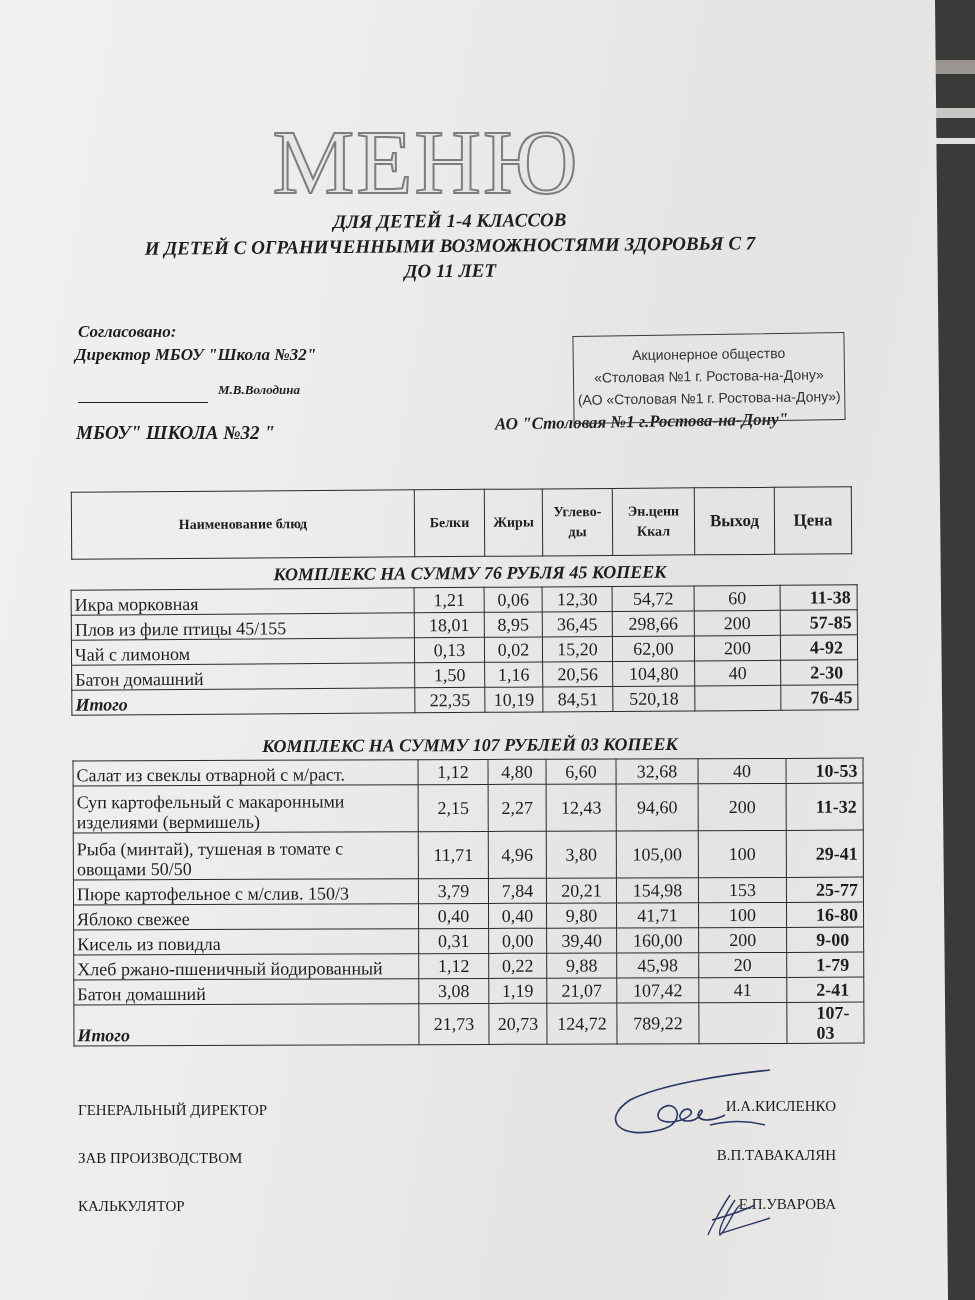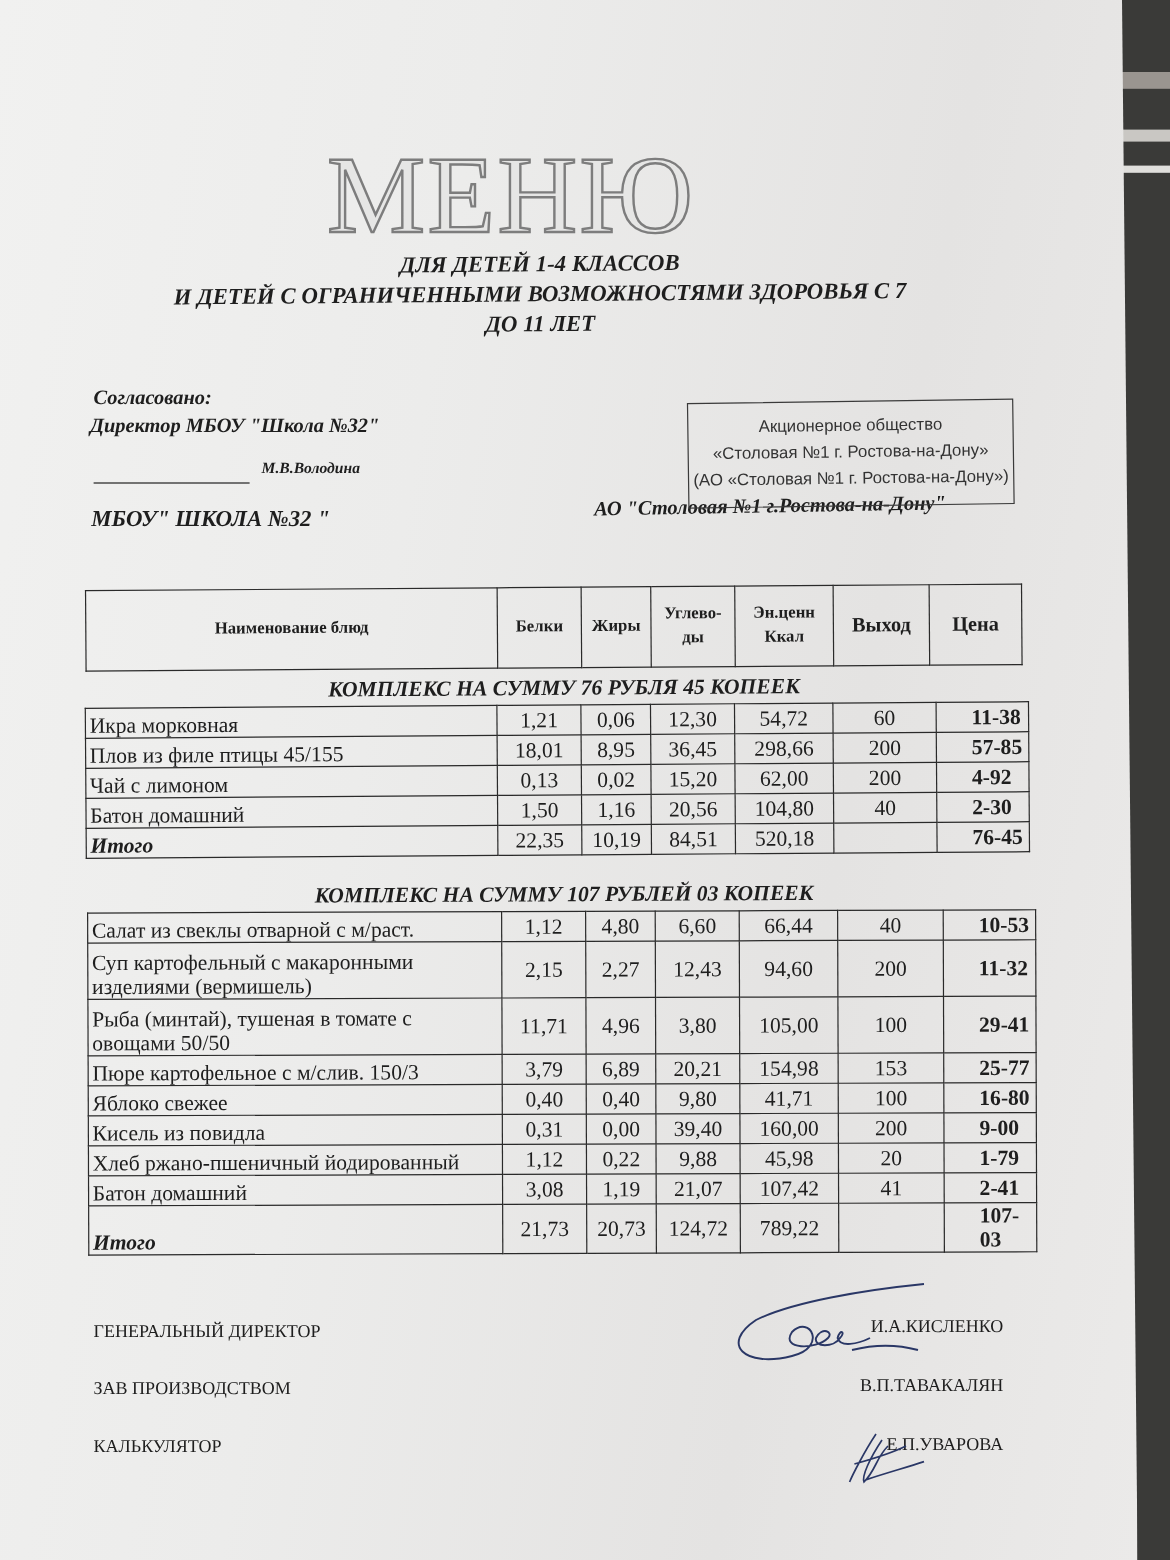--- a/index.html
+++ b/index.html
@@ -200,21 +200,21 @@
         <col style="width:82px">
         <col style="width:88px">
         <col style="width:77px">
       </colgroup>
     <tbody>
         <tr>
       <td class="name">Салат из свеклы отварной с м/раст.</td>
       <td class="num">1,12</td>
       <td class="num">4,80</td>
       <td class="num">6,60</td>
-      <td class="num">66,44</td>
+      <td class="num">32,68</td>
       <td class="num">40</td>
       <td class="price">10-53</td>
     </tr>
     <tr class="tall">
       <td class="name">Суп картофельный с макаронными изделиями (вермишель)</td>
       <td class="num">2,15</td>
       <td class="num">2,27</td>
       <td class="num">12,43</td>
       <td class="num">94,60</td>
       <td class="num">200</td>
@@ -225,21 +225,21 @@
       <td class="num">11,71</td>
       <td class="num">4,96</td>
       <td class="num">3,80</td>
       <td class="num">105,00</td>
       <td class="num">100</td>
       <td class="price">29-41</td>
     </tr>
     <tr>
       <td class="name">Пюре картофельное с м/слив. 150/3</td>
       <td class="num">3,79</td>
-      <td class="num">6,89</td>
+      <td class="num">7,84</td>
       <td class="num">20,21</td>
       <td class="num">154,98</td>
       <td class="num">153</td>
       <td class="price">25-77</td>
     </tr>
     <tr>
       <td class="name">Яблоко свежее</td>
       <td class="num">0,40</td>
       <td class="num">0,40</td>
       <td class="num">9,80</td>

